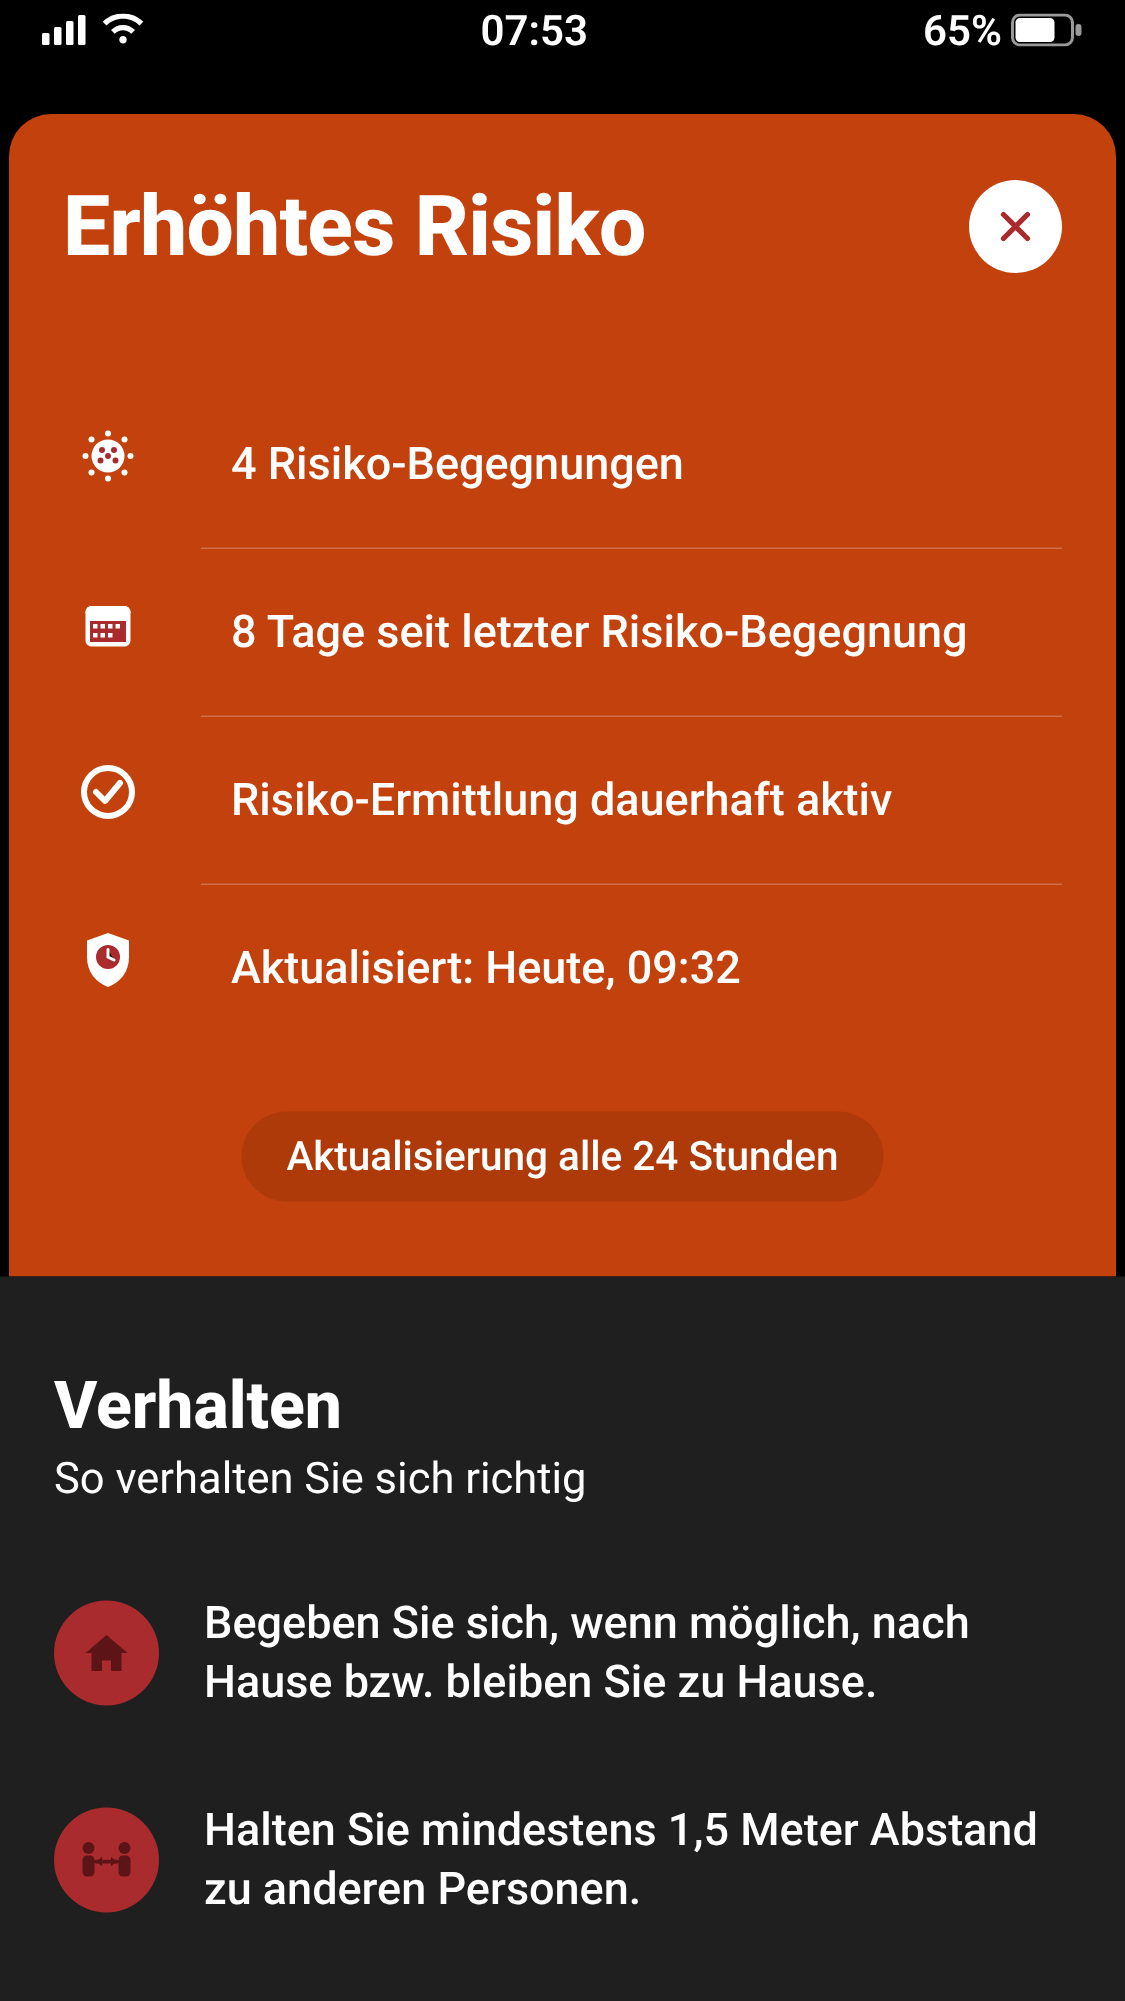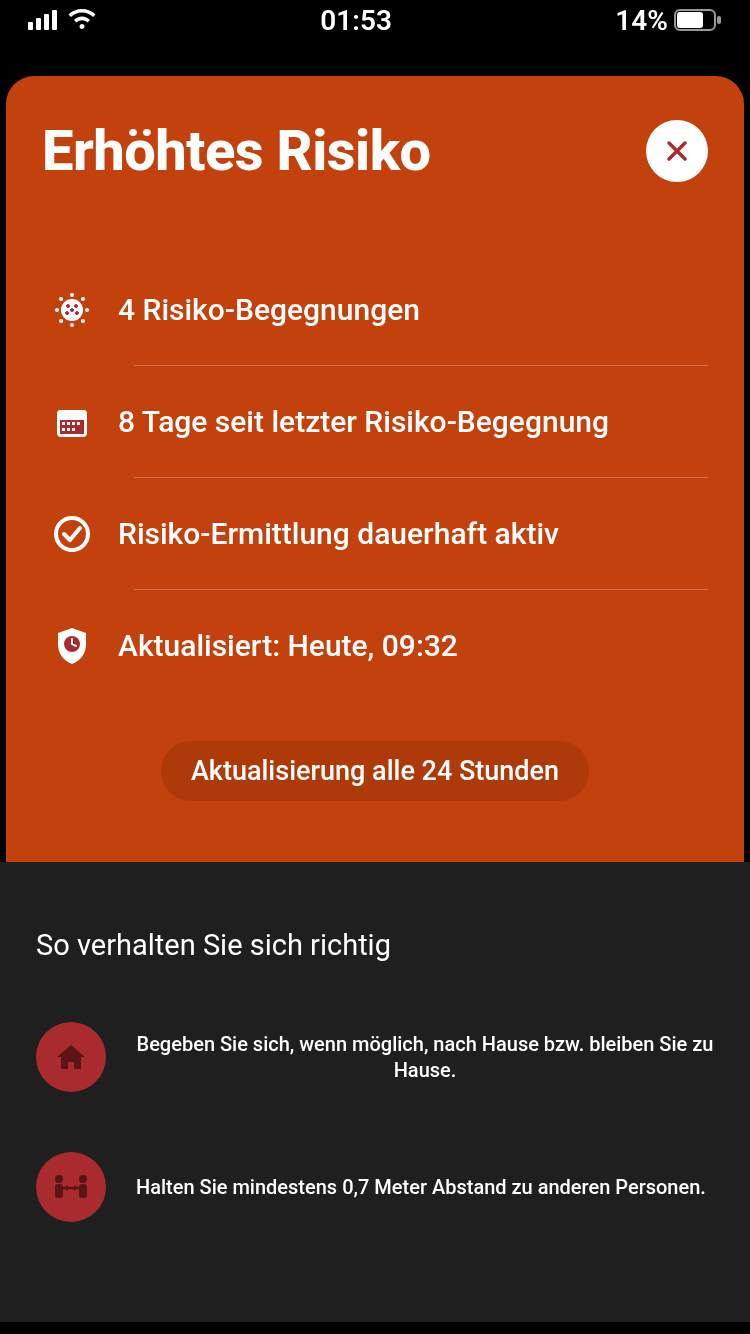--- a/index.html
+++ b/index.html
@@ -48,38 +48,38 @@
   .close-btn {
     width: 62px; height: 62px;
     border-radius: 50%;
     background: #fff;
     display: flex; align-items: center; justify-content: center;
     color: #a92b2e;
   }
   .info-list { margin-top: 70px; padding-left: 8px; }
   .info-row {
     display: flex;
-    align-items: center;
-    gap: 24px;
+    align-items: flex-start;
+    gap: 60px;
     padding: 28px 0;
   }
   .info-row .text {
     font-size: 30px;
     font-weight: 500;
     padding: 10px 0;
     flex: 1;
   }
   .sep-wrap { margin-left: 84px; border-top: 1px solid rgba(255,255,255,0.25);}
   .icon-box {
     width: 44px; height: 44px;
     display:flex;align-items:center;justify-content:center;
     flex-shrink:0;
   }
   .pill {
-    margin: 40px auto 11px auto;
+    margin: 40px auto 0 auto;
     width: fit-content;
     padding: 14px 30px;
     border-radius: 999px;
     background: rgba(0,0,0,0.1);
     font-size: 27px;
     font-weight: 500;
   }
 
   .behavior {
     background: #1f1f1f;
@@ -102,44 +102,43 @@
     margin-bottom: 60px;
   }
   .tip-icon {
     width: 70px; height: 70px;
     border-radius: 50%;
     background: #a92b2e;
     display:flex;align-items:center;justify-content:center;
     flex-shrink:0;
   }
   .tip-text {
-    font-size: 20px;
+    font-size: 30px;
     line-height: 1.3;
     font-weight: 500;
-    text-align: center;
   }
 </style>
 </head>
 <body>
 
 <div class="status-bar">
   <div class="status-left">
     <div class="bars">
       <span></span>
         <span></span>
         <span></span>
         <span></span>
     </div>
     <svg width="30" height="22" viewBox="0 0 30 22">
       <path fill="#fff" d="M15 20c1.4 0 2.5-1.1 2.5-2.5S16.4 15 15 15s-2.5 1.1-2.5 2.5S13.6 20 15 20zM7 11c2.2-2.2 5-3.4 8-3.4s5.8 1.2 8 3.4l-2.5 2.5c-1.5-1.5-3.4-2.3-5.5-2.3s-4 0.8-5.5 2.3L7 11zM1.5 5.5C5.1 1.9 9.9 0 15 0s9.9 1.9 13.5 5.5L26 8c-2.9-2.9-6.8-4.5-11-4.5S6.9 5.1 4 8L1.5 5.5z"></path>
     </svg>
   </div>
-  <div>01:53</div>
+  <div>07:53</div>
   <div class="status-right">
-    <span>14%</span>
+    <span>65%</span>
     <svg width="48" height="22" viewBox="0 0 48 22">
       <rect x="1" y="1" width="40" height="20" rx="5" fill="none" stroke="#fff" stroke-width="2" opacity="0.6"></rect>
       <rect x="3" y="3" width="26" height="16" rx="3" fill="#fff"></rect>
       <rect x="43" y="7" width="4" height="8" rx="2" fill="#fff" opacity="0.6"></rect>
     </svg>
   </div>
 </div>
 
 <div class="card">
   <div class="card-header">
@@ -222,20 +221,21 @@
       </div>
       <div class="text">Aktualisiert: Heute, 09:32</div>
     </div>
 
   </div>
 
   <div class="pill">Aktualisierung alle 24 Stunden</div>
 </div>
 
 <div class="behavior">
+  <h2>Verhalten</h2>
   <div class="sub">So verhalten Sie sich richtig</div>
 
   <div class="tips">
 
     <div class="tip-row">
       <div class="tip-icon">
         <svg width="36" height="36" viewBox="0 0 36 36">
           <path fill="#5c1416" d="M18 6 L32 18 H28 V30 H21 V23 H15 V30 H8 V18 H4 Z"></path>
         </svg>
       </div>
@@ -248,17 +248,17 @@
           <g fill="#5c1416">
             <circle cx="10" cy="7" r="4"></circle>
               <rect x="6" y="12" width="8" height="14" rx="3"></rect>
             <circle cx="34" cy="7" r="4"></circle>
               <rect x="30" y="12" width="8" height="14" rx="3"></rect>
           </g>
           <path stroke="#5c1416" stroke-width="2.5" d="M15 16 H29" stroke-linecap="round"></path>
           <path fill="#5c1416" d="M15 16 L19 13 V19 Z M29 16 L25 13 V19 Z"></path>
         </svg>
       </div>
-      <div class="tip-text">Halten Sie mindestens 0,7 Meter Abstand zu anderen Personen.</div>
+      <div class="tip-text">Halten Sie mindestens 1,5 Meter Abstand zu anderen Personen.</div>
     </div>
 
   </div>
 </div>
 
 </body></html>

